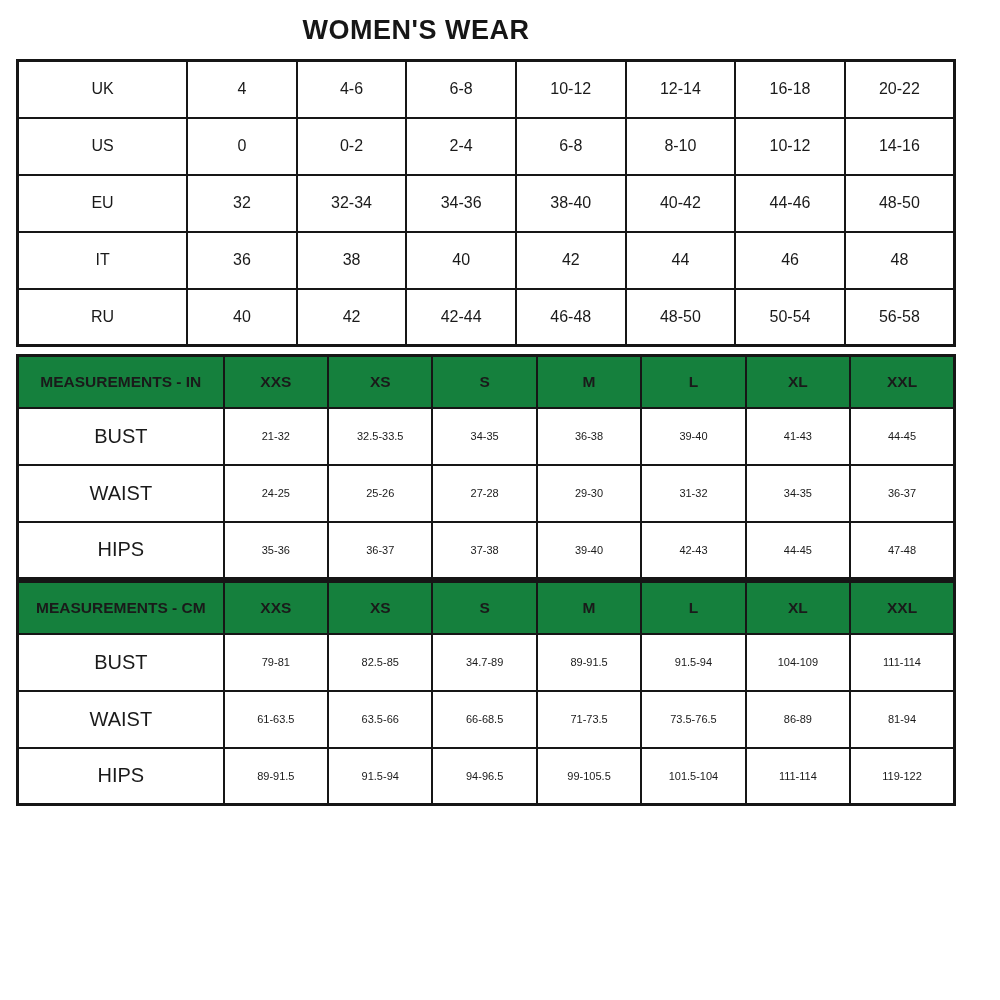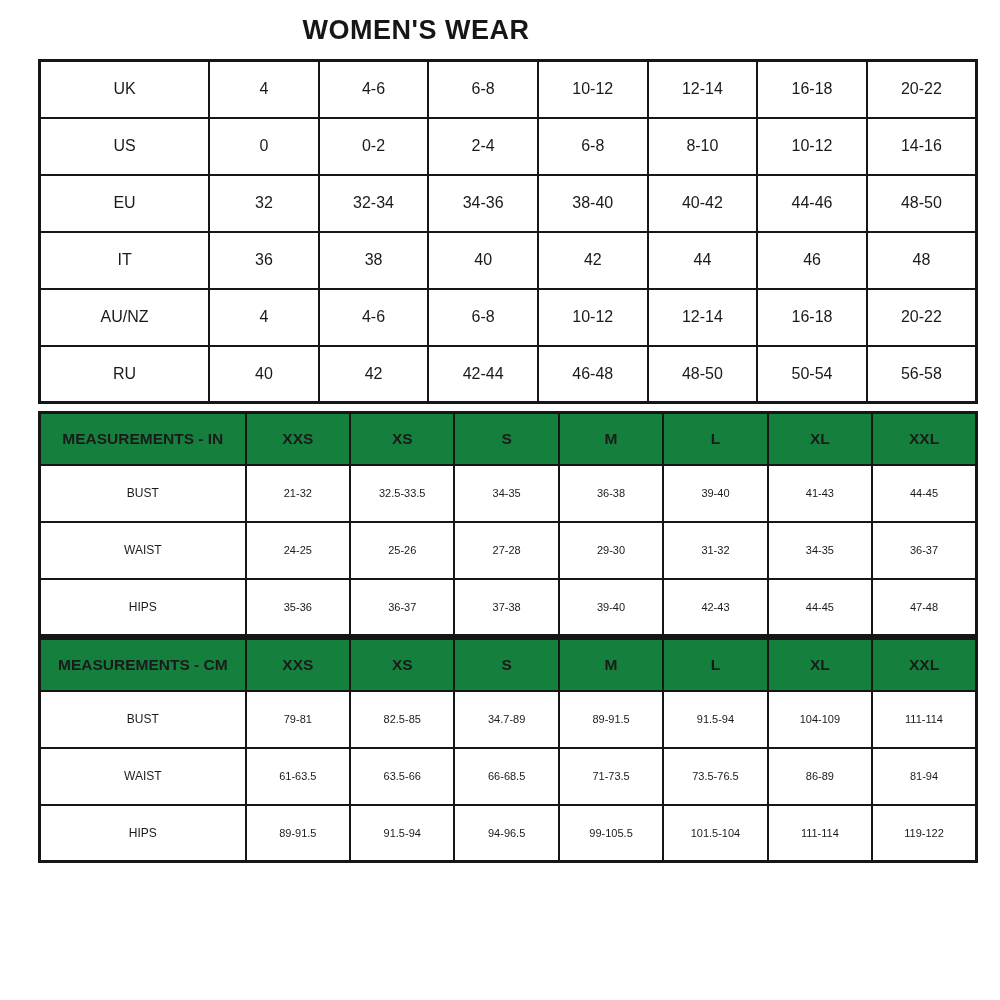--- a/index.html
+++ b/index.html
@@ -3,21 +3,21 @@
 <meta charset="utf-8">
 <style>
   * { box-sizing: border-box; }
   html, body {
     margin: 0; padding: 0;
     width: 1000px; height: 1000px;
     background: #ffffff;
     font-family: "Liberation Sans", sans-serif;
     color: #1a1a1a;
   }
-  .page { width: 832px; padding: 0 38px; }
+  .page { width: 832px; padding: 0 16px; }
   .page-title {
     text-align: center;
     font-weight: bold;
     font-size: 27px;
     letter-spacing: 0.5px;
     padding: 15px 0 13px 0;
     color: #161616;
   }
   table {
     width: 940px;
@@ -44,21 +44,21 @@
   
   .t-meas { margin-top: 7px; }
   .t-meas2 { margin-top: 0; }
   .t-meas .hdr td, .t-meas2 .hdr td {
     background: #15803d;
     font-weight: bold;
     font-size: 15.5px;
     height: 52px;
   }
   .t-meas td, .t-meas2 td { height: 57px; }
-  .t-meas td.lab, .t-meas2 td.lab { font-size: 12px; }
+  .t-meas td.lab, .t-meas2 td.lab { font-size: 20px; }
   .t-meas td.val, .t-meas2 td.val { font-size: 11px; }
   col.c-label { width: 18.1%; }
   col.c-mlabel { width: 22.0%; }
 </style>
 </head>
 <body>
 
 <div class="page">
 
   <div class="page-title">WOMEN'S WEAR</div>
@@ -107,30 +107,20 @@
       </tr>
       <tr>
         <td>IT</td>
         <td>36</td>
         <td>38</td>
         <td>40</td>
         <td>42</td>
         <td>44</td>
         <td>46</td>
         <td>48</td>
-      </tr>
-      <tr>
-        <td>AU/NZ</td>
-        <td>4</td>
-        <td>4-6</td>
-        <td>6-8</td>
-        <td>10-12</td>
-        <td>12-14</td>
-        <td>16-18</td>
-        <td>20-22</td>
       </tr>
       <tr>
         <td>RU</td>
         <td>40</td>
         <td>42</td>
         <td>42-44</td>
         <td>46-48</td>
         <td>48-50</td>
         <td>50-54</td>
         <td>56-58</td>

